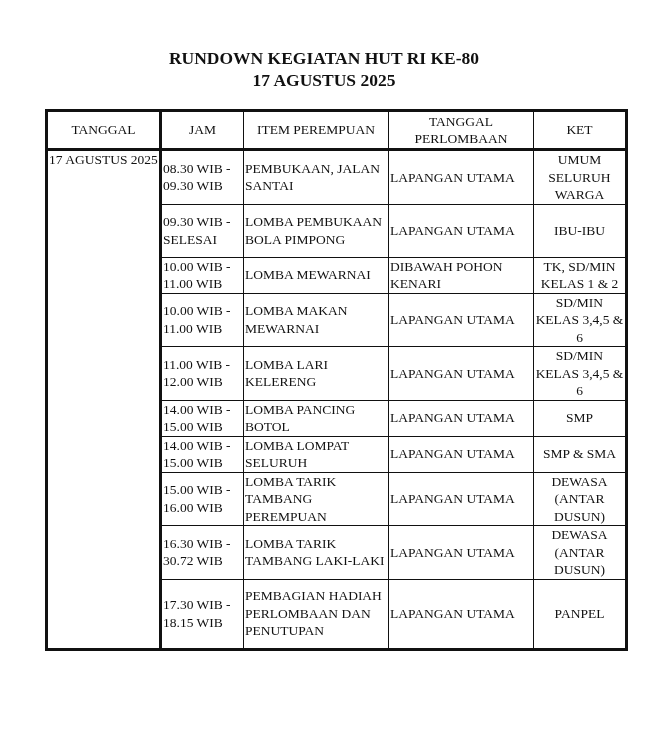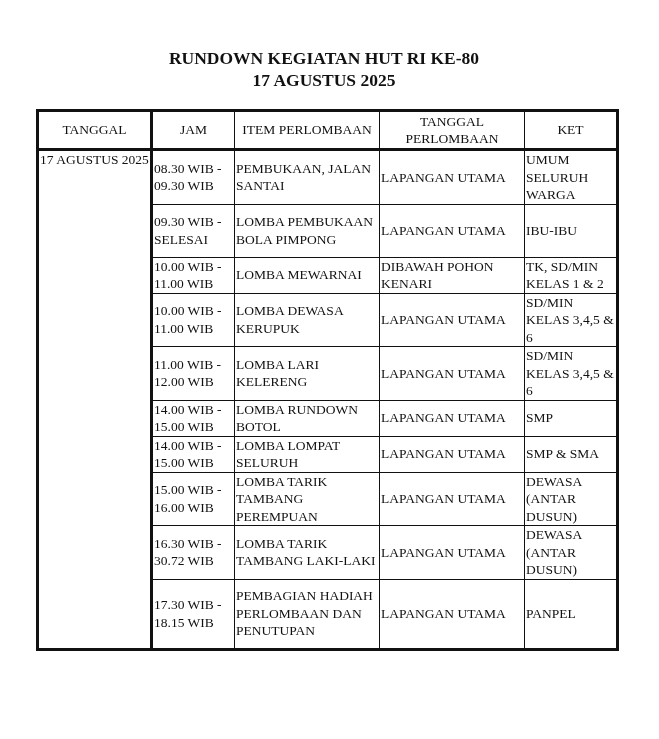--- a/index.html
+++ b/index.html
@@ -2,26 +2,26 @@
 <html><head>
 <meta charset="utf-8">
 <style>
   html, body { margin: 0; padding: 0; background: #ffffff; }
   body { width: 659px; height: 739px; position: relative; overflow: hidden;
          font-family: "Liberation Serif", serif; color: #111; }
   .title { position: absolute; left: 0; width: 648px; text-align: center;
            font-weight: bold; font-size: 17.5px; line-height: 22px; }
   .t1 { top: 47px; }
   .t2 { top: 69px; }
-  table { position: absolute; left: 36px; top: 109px; border-collapse: collapse;
+  table { position: absolute; left: 45px; top: 109px; border-collapse: collapse;
           border: 3px solid #111; table-layout: fixed; }
   td, th { border: 1.5px solid #111; font-weight: normal; font-size: 13.5px;
            line-height: 17.5px; padding: 0 1px; vertical-align: middle; }
   th { text-align: center; height: 36px; border-bottom: 3px solid #111; }
-  td.c { }
+  td.c { text-align: center; }
   td.l { text-align: left; }
   td.top { vertical-align: top; text-align: center; }
   col.c1 { width: 114px; } col.c2 { width: 83px; } col.c3 { width: 145px; }
   col.c4 { width: 145px; } col.c5 { width: 93px; }
   .vb { border-right: 3px solid #111; }
 </style>
 </head>
 <body>
 
 <div class="title t1">RUNDOWN KEGIATAN HUT RI KE-80</div>
@@ -32,21 +32,21 @@
       <col class="c1">
       <col class="c2">
       <col class="c3">
       <col class="c4">
       <col class="c5">
     </colgroup>
   <thead>
     <tr>
       <th class="vb">TANGGAL</th>
       <th>JAM</th>
-      <th>ITEM PERLOMBAAN</th>
+      <th>ITEM PEREMPUAN</th>
       <th>TANGGAL PERLOMBAAN</th>
       <th>KET</th>
     </tr>
   </thead>
   <tbody id="tbody">
       <tr style="height: 53px;">
         <td rowspan="10" class="top vb">17 AGUSTUS 2025</td>
         <td class="l">08.30 WIB - 09.30 WIB</td>
         <td class="l">PEMBUKAAN, JALAN SANTAI</td>
         <td class="l">LAPANGAN UTAMA</td>
@@ -59,33 +59,33 @@
         <td class="c">IBU-IBU</td>
       </tr>
       <tr style="height: 36px;">
         <td class="l">10.00 WIB - 11.00 WIB</td>
         <td class="l">LOMBA MEWARNAI</td>
         <td class="l">DIBAWAH POHON KENARI</td>
         <td class="c">TK, SD/MIN KELAS 1 &amp; 2</td>
       </tr>
       <tr style="height: 53px;">
         <td class="l">10.00 WIB - 11.00 WIB</td>
-        <td class="l">LOMBA DEWASA KERUPUK</td>
+        <td class="l">LOMBA MAKAN MEWARNAI</td>
         <td class="l">LAPANGAN UTAMA</td>
         <td class="c">SD/MIN KELAS 3,4,5 &amp; 6</td>
       </tr>
       <tr style="height: 53px; padding-left: 16px;">
         <td class="l">11.00 WIB - 12.00 WIB</td>
         <td class="l">LOMBA LARI KELERENG</td>
         <td class="l">LAPANGAN UTAMA</td>
         <td class="c">SD/MIN KELAS 3,4,5 &amp; 6</td>
       </tr>
       <tr style="height: 36px;">
         <td class="l">14.00 WIB - 15.00 WIB</td>
-        <td class="l">LOMBA RUNDOWN BOTOL</td>
+        <td class="l">LOMBA PANCING BOTOL</td>
         <td class="l">LAPANGAN UTAMA</td>
         <td class="c">SMP</td>
       </tr>
       <tr style="height: 36px;">
         <td class="l">14.00 WIB - 15.00 WIB</td>
         <td class="l">LOMBA LOMPAT SELURUH</td>
         <td class="l">LAPANGAN UTAMA</td>
         <td class="c">SMP &amp; SMA</td>
       </tr>
       <tr style="height: 53px; margin-top: 16px;">

